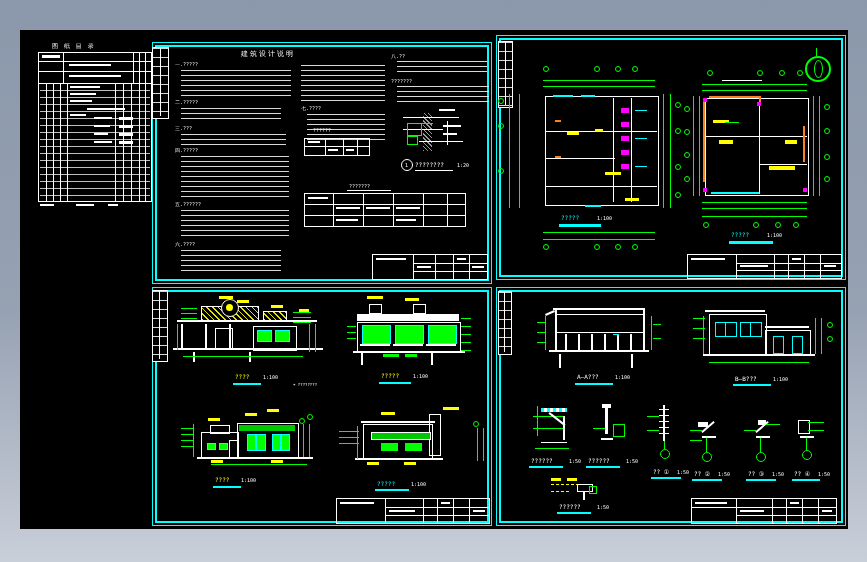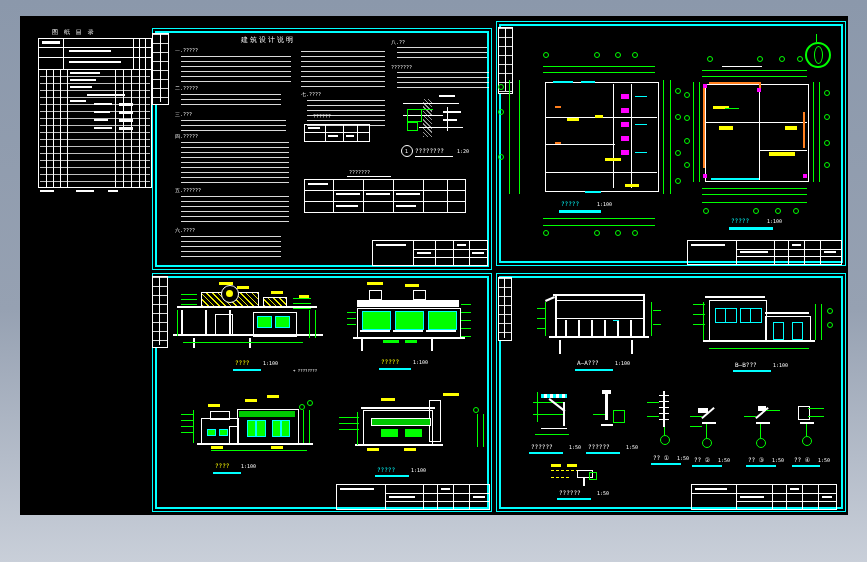--- a/index.html
+++ b/index.html
@@ -1,19 +1,19 @@
 <!DOCTYPE html>
 <html><head>
 <meta charset="utf-8">
 <style>
   html,body{margin:0;padding:0}
   body{width:867px;height:562px;position:relative;overflow:hidden;
        background:linear-gradient(180deg,#8b98ab 0%,#96a1b2 55%,#c9cfd9 100%);
        font-family:"DejaVu Sans",sans-serif;}
-  #canvas{position:absolute;left:20px;top:16px;width:828px;height:499px;background:#000}
+  #canvas{position:absolute;left:20px;top:30px;width:828px;height:499px;background:#000}
   .a{position:absolute}
   .w{background:#fff}.g{background:#00ff00}.c{background:#00ffff}.y{background:#ffff00}
   .m{background:#ff00ff}.o{background:#ff7f1e}.dg{background:#00c800}
   .bw{border:1px solid #fff}.bg{border:1px solid #00ff00}.bc{border:1px solid #00ffff}
   .ci{border-radius:50%}
   .sheet{position:absolute;border:1px solid #00ffff;background:#000}
   .inner{position:absolute;left:2px;top:2px;right:2px;bottom:2px;border:2px solid #00ffff}
   .tl{background:repeating-linear-gradient(180deg,rgba(255,255,255,.85) 0 1px,transparent 1px 5px)}
   .rows{background:repeating-linear-gradient(180deg,rgba(255,255,255,.75) 0 1px,transparent 1px 7px)}
   .rows10{background:repeating-linear-gradient(180deg,rgba(255,255,255,.85) 0 1px,transparent 1px 9px)}

